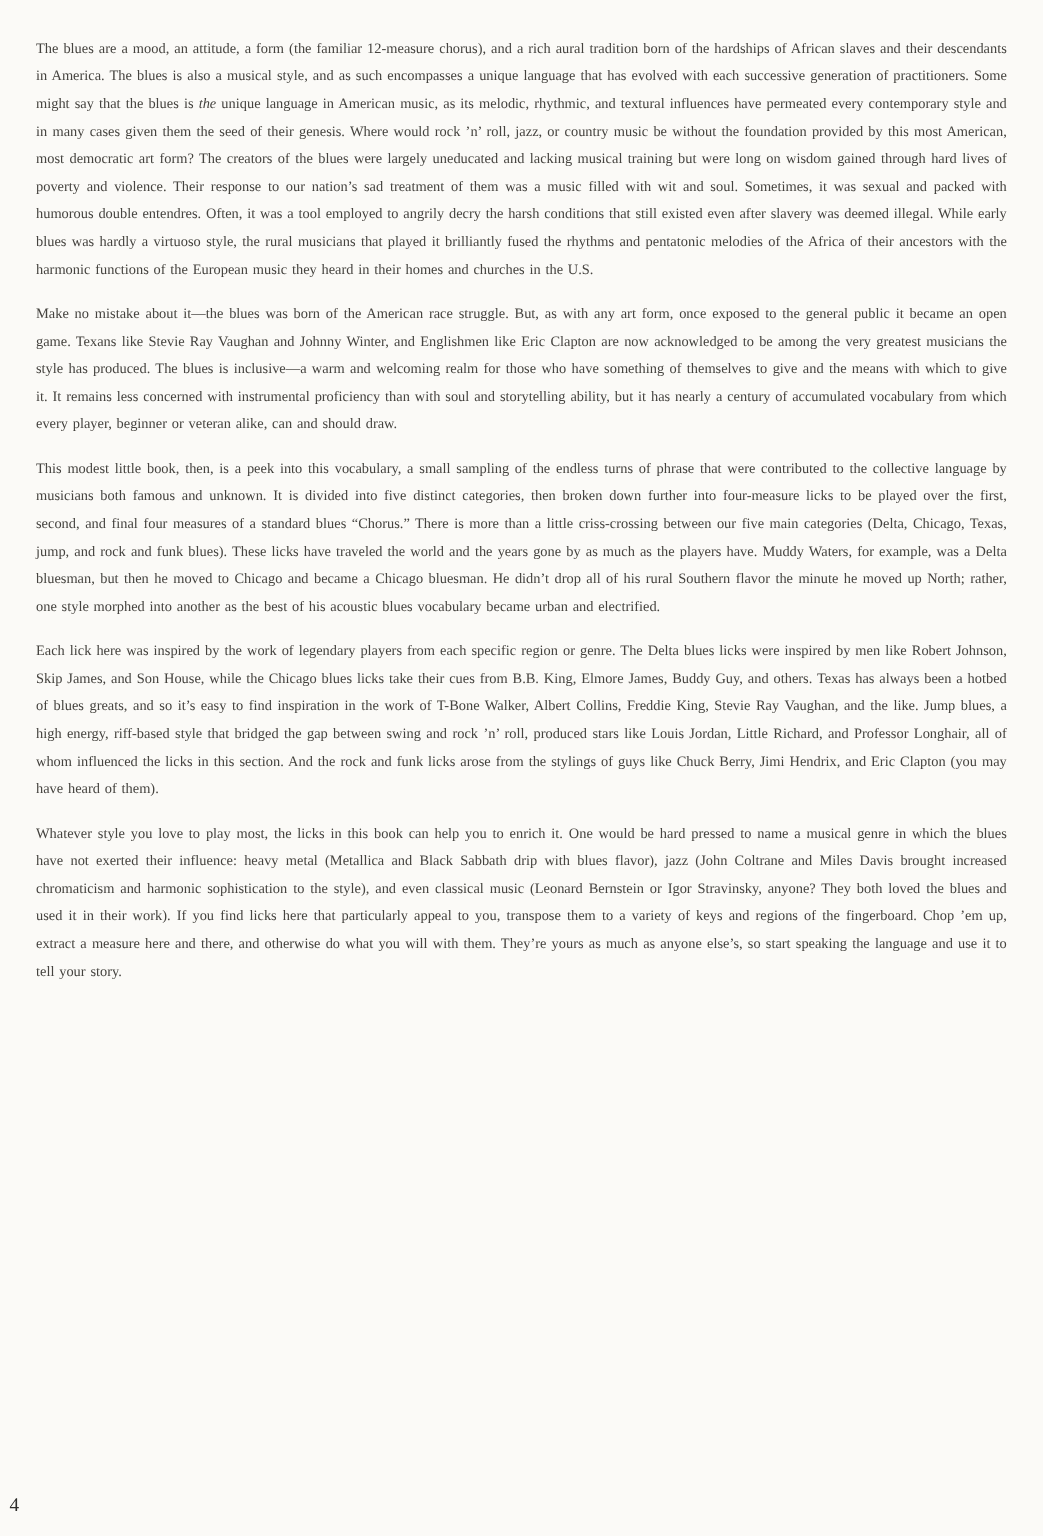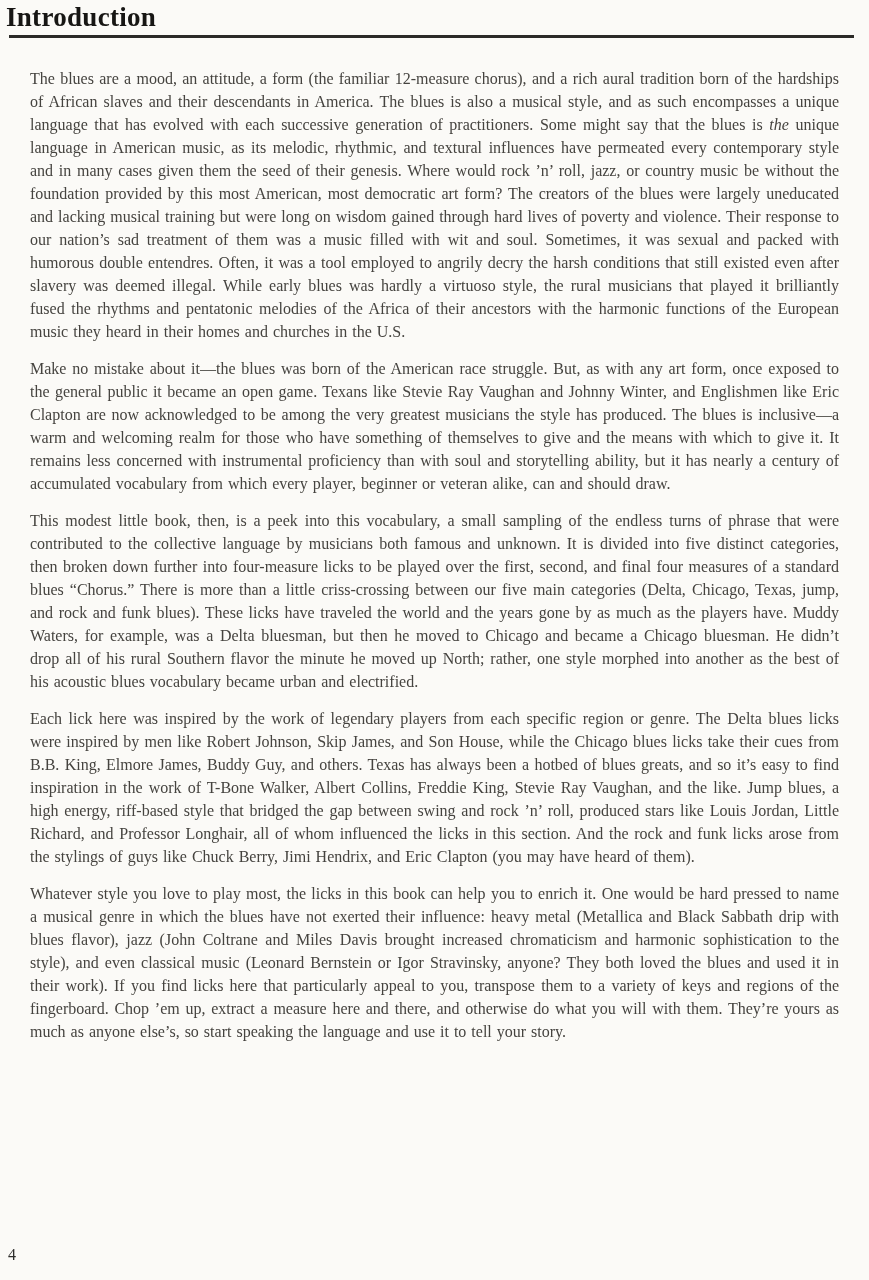--- a/index.html
+++ b/index.html
@@ -31,21 +31,21 @@
   }
   .title-rule {
     width: 845px;
     height: 3px;
     background: #2b2a27;
     margin: 3px 0 0 3px;
   }
   .body-text {
     margin: 29px 30px 0 30px;
     text-align: justify;
-    font-size: 16px;
+    font-size: 12px;
     line-height: 23px;
     word-spacing: 1px;
   }
   .body-text p {
     margin: 0 0 14px 0;
   }
   .body-text em {
     font-style: italic;
   }
   .page-number {
@@ -53,24 +53,20 @@
     left: 8px;
     bottom: 16px;
     font-size: 16px;
     color: #2e2d2b;
   }
 </style>
 </head>
 <body>
 
 <div class="page">
-  <header class="page-header">
-    <h1 class="page-title">Introduction</h1>
-    <div class="title-rule"></div>
-  </header>
 
   <article class="body-text">
       <p><span>The blues are a mood, an attitude, a form (the familiar 12-measure chorus), and a rich aural tradition born of the hardships of African slaves and their descendants in America. The blues is also a musical style, and as such encompasses a unique language that has evolved with each successive generation of practitioners. Some might say that the blues is </span><em>the</em><span> unique language in American music, as its melodic, rhythmic, and textural influences have permeated every contemporary style and in many cases given them the seed of their genesis. Where would rock ’n’ roll, jazz, or country music be without the foundation provided by this most American, most democratic art form? The creators of the blues were largely uneducated and lacking musical training but were long on wisdom gained through hard lives of poverty and violence. Their response to our nation’s sad treatment of them was a music filled with wit and soul. Sometimes, it was sexual and packed with humorous double entendres. Often, it was a tool employed to angrily decry the harsh conditions that still existed even after slavery was deemed illegal. While early blues was hardly a virtuoso style, the rural musicians that played it brilliantly fused the rhythms and pentatonic melodies of the Africa of their ancestors with the harmonic functions of the European music they heard in their homes and churches in the U.S.</span></p>
       <p><span>Make no mistake about it—the blues was born of the American race struggle. But, as with any art form, once exposed to the general public it became an open game. Texans like Stevie Ray Vaughan and Johnny Winter, and Englishmen like Eric Clapton are now acknowledged to be among the very greatest musicians the style has produced. The blues is inclusive—a warm and welcoming realm for those who have something of themselves to give and the means with which to give it. It remains less concerned with instrumental proficiency than with soul and storytelling ability, but it has nearly a century of accumulated vocabulary from which every player, beginner or veteran alike, can and should draw.</span></p>
       <p><span>This modest little book, then, is a peek into this vocabulary, a small sampling of the endless turns of phrase that were contributed to the collective language by musicians both famous and unknown. It is divided into five distinct categories, then broken down further into four-measure licks to be played over the first, second, and final four measures of a standard blues “Chorus.” There is more than a little criss-crossing between our five main categories (Delta, Chicago, Texas, jump, and rock and funk blues). These licks have traveled the world and the years gone by as much as the players have. Muddy Waters, for example, was a Delta bluesman, but then he moved to Chicago and became a Chicago bluesman. He didn’t drop all of his rural Southern flavor the minute he moved up North; rather, one style morphed into another as the best of his acoustic blues vocabulary became urban and electrified.</span></p>
       <p><span>Each lick here was inspired by the work of legendary players from each specific region or genre. The Delta blues licks were inspired by men like Robert Johnson, Skip James, and Son House, while the Chicago blues licks take their cues from B.B. King, Elmore James, Buddy Guy, and others. Texas has always been a hotbed of blues greats, and so it’s easy to find inspiration in the work of T-Bone Walker, Albert Collins, Freddie King, Stevie Ray Vaughan, and the like. Jump blues, a high energy, riff-based style that bridged the gap between swing and rock ’n’ roll, produced stars like Louis Jordan, Little Richard, and Professor Longhair, all of whom influenced the licks in this section. And the rock and funk licks arose from the stylings of guys like Chuck Berry, Jimi Hendrix, and Eric Clapton (you may have heard of them).</span></p>
       <p><span>Whatever style you love to play most, the licks in this book can help you to enrich it. One would be hard pressed to name a musical genre in which the blues have not exerted their influence: heavy metal (Metallica and Black Sabbath drip with blues flavor), jazz (John Coltrane and Miles Davis brought increased chromaticism and harmonic sophistication to the style), and even classical music (Leonard Bernstein or Igor Stravinsky, anyone? They both loved the blues and used it in their work). If you find licks here that particularly appeal to you, transpose them to a variety of keys and regions of the fingerboard. Chop ’em up, extract a measure here and there, and otherwise do what you will with them. They’re yours as much as anyone else’s, so start speaking the language and use it to tell your story.</span></p>
     </article>
 
   <div class="page-number">4</div>

